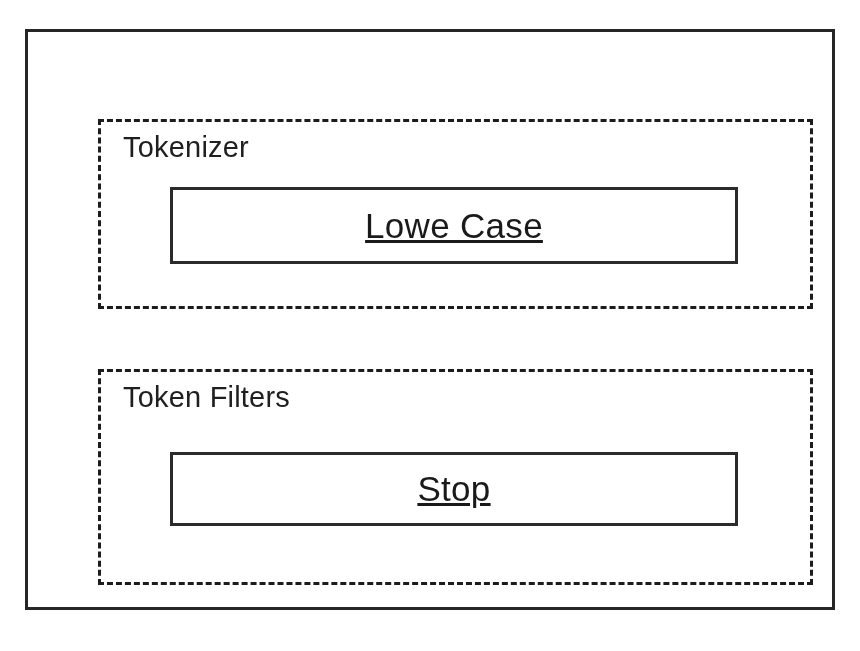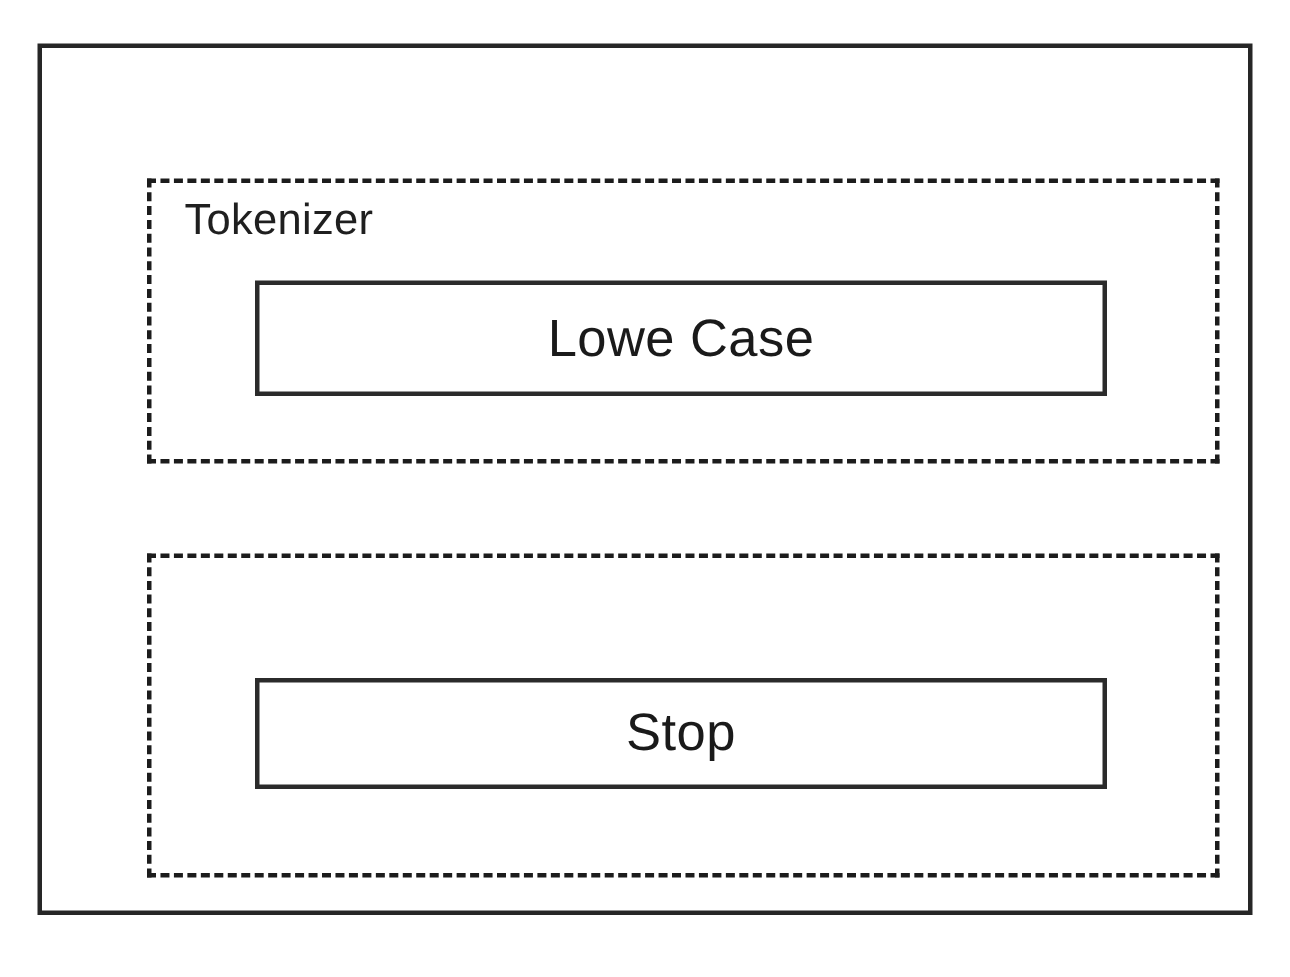--- a/index.html
+++ b/index.html
@@ -66,38 +66,40 @@
   }
   .component-box.box-lowecase { top: 65px; height: 77px; }
   .component-box.box-stop     { top: 80px; height: 74px; text-align: center; }
 
   .component-label {
     font-size: 35px;
     line-height: 40px;
     color: #1a1a1a;
     letter-spacing: 0.3px;
     white-space: nowrap;
+    text-decoration: underline;
   }
 </style>
 </head>
 <body>
 
 <div id="canvas">
 
   <div class="outer-frame">
 
     <div class="dashed-section section-1">
       <div class="section-label">Tokenizer</div>
 
       <div class="component-box box-lowecase">
         <span class="component-label">Lowe Case</span>
       </div>
     </div>
 
     <div class="dashed-section section-2">
+      <div class="section-label">Token Filters</div>
 
       <div class="component-box box-stop">
         <span class="component-label">Stop</span>
       </div>
     </div>
 
   </div>
 </div>
 
 </body></html>

